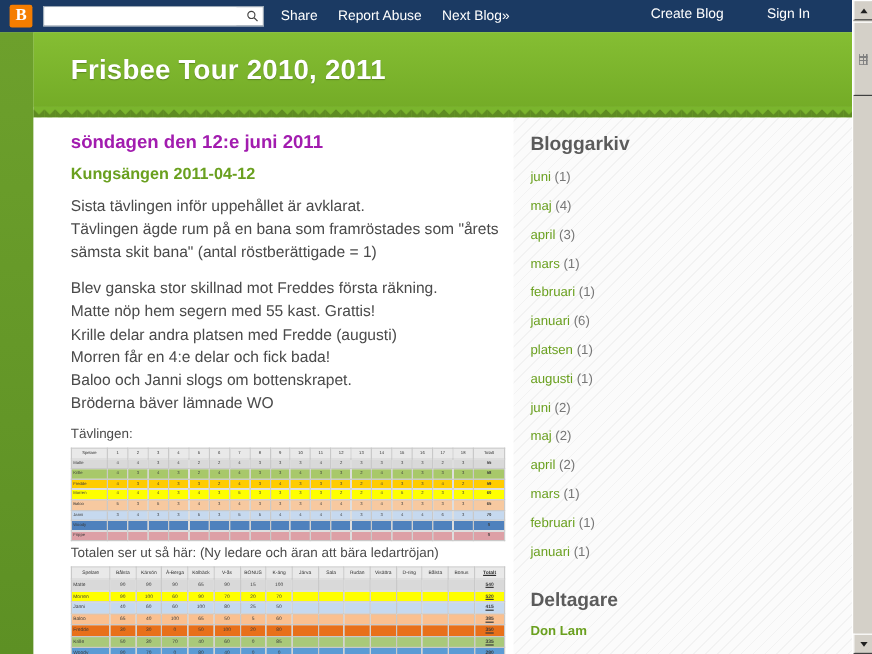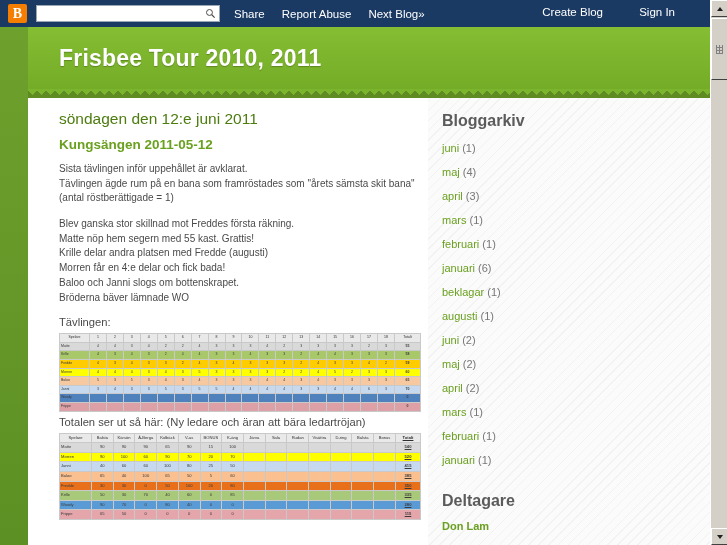--- a/index.html
+++ b/index.html
@@ -77,26 +77,26 @@
   }
   #side {
     flex:1; padding:10px 12px 0 14px; position:relative;
     background:#fbfbfb;
     background-image: repeating-linear-gradient(-45deg,
         rgba(0,0,0,.035) 0 1px, transparent 1px 7px);
   }
 
   
   .post-date {
-    font-size:15.5px; font-weight:normal; color:#4d7c0f; margin:0 0 9px 0;
+    font-size:15.5px; font-weight:bold; color:#a21caf; margin:0 0 9px 0;
   }
   .post-title {
     font-size:13.5px; font-weight:bold; color:#6aa01f; margin:0 0 10px 0;
   }
-  .post-body { font-size:10px; color:#4a4a4a; line-height:1.47; }
+  .post-body { font-size:13px; color:#4a4a4a; line-height:1.47; }
   .post-body p { margin:0 0 11px 0; }
 
   .lbl { font-size:11.2px; color:#4a4a4a; margin:4px 0 5px 0; }
 
   
   table.sheet {
     border-collapse:collapse; font-size:3.4px; table-layout:fixed;
     border:1px solid #b9b9b9; background:#fff;
   }
   table.sheet td, table.sheet th {
@@ -199,21 +199,21 @@
       <div id="header">
         <h1>Frisbee Tour 2010, 2011</h1>
       </div>
       <div id="zigzag"></div>
 
       <div id="cols">
 
         <div id="main">
 
           <div class="post-date">söndagen den 12:e juni 2011</div>
-          <div class="post-title">Kungsängen 2011-05-12</div>
+          <div class="post-title">Kungsängen 2011-04-12</div>
 
           <div class="post-body">
             <p>
               <span>Sista tävlingen inför uppehållet är avklarat.</span><br>
               <span>Tävlingen ägde rum på en bana som framröstades som "årets sämsta skit bana" (antal röstberättigade = 1)</span>
             </p>
             <p>
               <span>Blev ganska stor skillnad mot Freddes första räkning.</span><br>
               <span>Matte nöp hem segern med 55 kast. Grattis!</span><br>
               <span>Krille delar andra platsen med Fredde (augusti)</span><br>
@@ -645,21 +645,21 @@
 
         <div id="side">
           <div class="side-h">Bloggarkiv</div>
           <div id="archive-list">
               <div class="arch-item"><a href="#">juni</a><span class="arch-count"> (1)</span></div>
               <div class="arch-item"><a href="#">maj</a><span class="arch-count"> (4)</span></div>
               <div class="arch-item"><a href="#">april</a><span class="arch-count"> (3)</span></div>
               <div class="arch-item"><a href="#">mars</a><span class="arch-count"> (1)</span></div>
               <div class="arch-item"><a href="#">februari</a><span class="arch-count"> (1)</span></div>
               <div class="arch-item"><a href="#">januari</a><span class="arch-count"> (6)</span></div>
-              <div class="arch-item"><a href="#">beklagar</a><span class="arch-count"> (1)</span></div>
+              <div class="arch-item"><a href="#">platsen</a><span class="arch-count"> (1)</span></div>
               <div class="arch-item"><a href="#">augusti</a><span class="arch-count"> (1)</span></div>
               <div class="arch-item"><a href="#">juni</a><span class="arch-count"> (2)</span></div>
               <div class="arch-item"><a href="#">maj</a><span class="arch-count"> (2)</span></div>
               <div class="arch-item"><a href="#">april</a><span class="arch-count"> (2)</span></div>
               <div class="arch-item"><a href="#">mars</a><span class="arch-count"> (1)</span></div>
               <div class="arch-item"><a href="#">februari</a><span class="arch-count"> (1)</span></div>
               <div class="arch-item"><a href="#">januari</a><span class="arch-count"> (1)</span></div>
             </div>
 
           <div class="deltagare-h">Deltagare</div>

